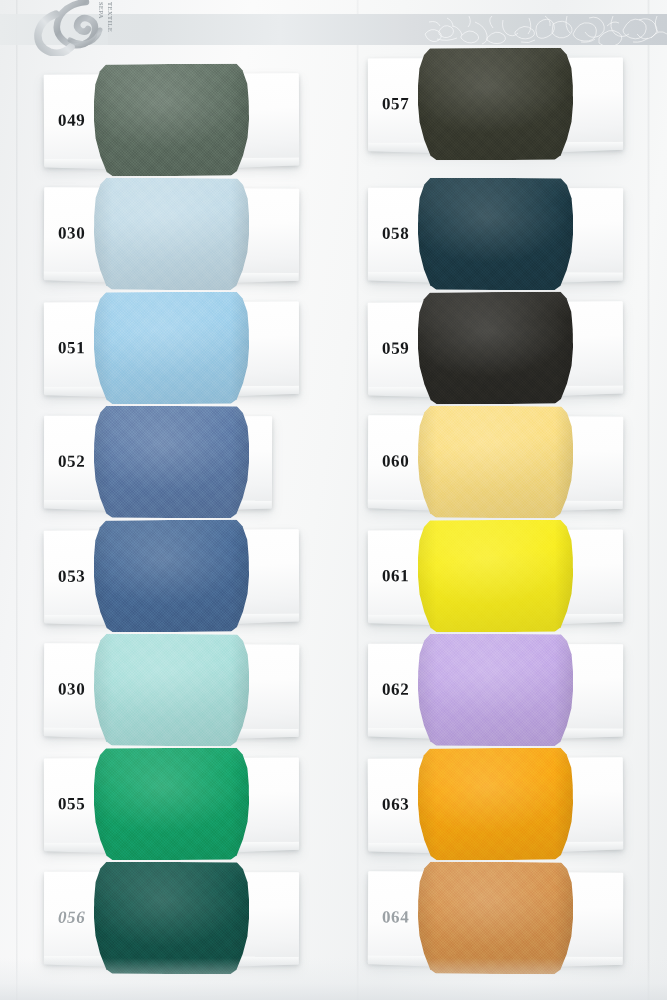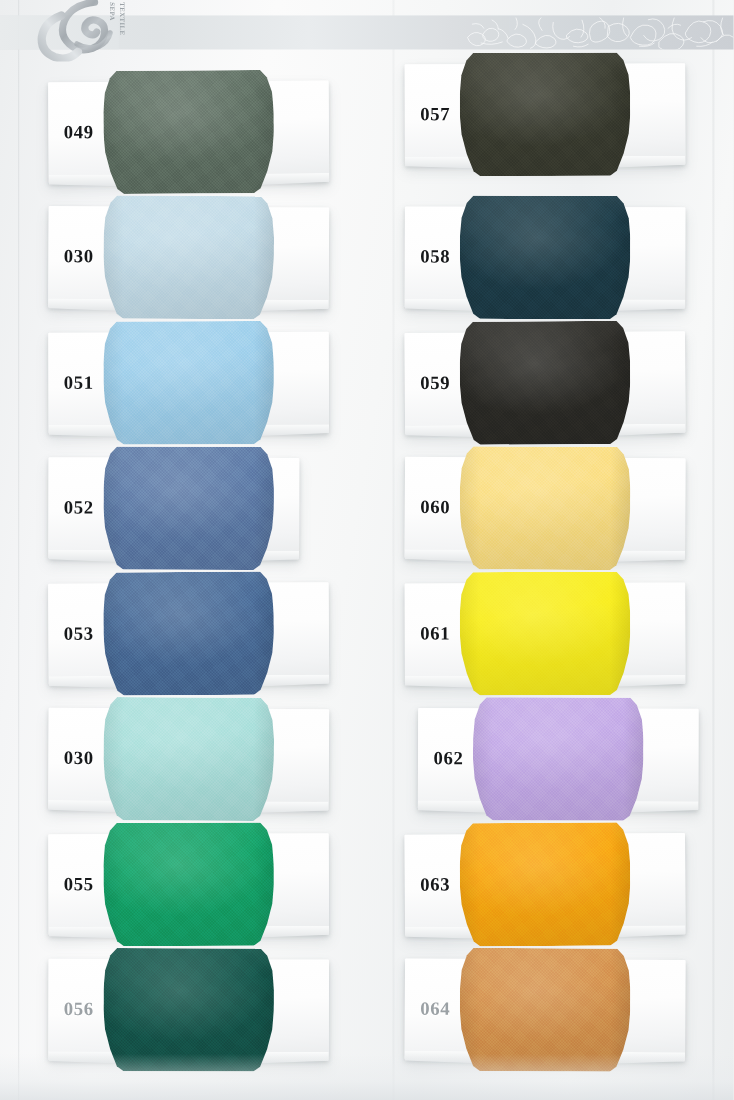--- a/index.html
+++ b/index.html
@@ -363,21 +363,21 @@
     <div class="swatch-card tilt-c" style="left: 44px; top: 758px; width: 255px; height: 92px;">
       <div class="card-paper"></div>
       <div class="card-lip"></div>
       <div class="swatch-chip">
         <div class="chip-color" style="background: rgb(20, 163, 104);"></div>
         <div class="chip-texture"></div>
         <div class="chip-shade"></div>
       </div>
       <span class="swatch-label">055</span>
     </div>
-    <div class="swatch-card tilt-d" style="left: 44px; top: 872px; width: 255px; height: 92px;">
+    <div class="swatch-card tilt-d" style="left: 44px; top: 872px; width: 255px; height: 92px; font-style: italic;">
       <div class="card-paper"></div>
       <div class="card-lip"></div>
       <div class="swatch-chip">
         <div class="chip-color" style="background: rgb(21, 86, 76);"></div>
         <div class="chip-texture"></div>
         <div class="chip-shade"></div>
       </div>
       <span class="swatch-label label-muted">056</span>
     </div>
     <div class="swatch-card tilt-c" style="left: 368px; top: 58px; width: 255px; height: 92px;">
@@ -423,21 +423,21 @@
     <div class="swatch-card tilt-c" style="left: 368px; top: 530px; width: 255px; height: 92px;">
       <div class="card-paper"></div>
       <div class="card-lip"></div>
       <div class="swatch-chip">
         <div class="chip-color" style="background: rgb(249, 238, 30);"></div>
         <div class="chip-texture"></div>
         <div class="chip-shade"></div>
       </div>
       <span class="swatch-label">061</span>
     </div>
-    <div class="swatch-card tilt-d" style="left: 368px; top: 644px; width: 255px; height: 92px; margin-left: 12px;">
+    <div class="swatch-card tilt-d" style="left: 368px; top: 644px; width: 255px; height: 92px;">
       <div class="card-paper"></div>
       <div class="card-lip"></div>
       <div class="swatch-chip">
         <div class="chip-color" style="background: rgb(196, 171, 232);"></div>
         <div class="chip-texture"></div>
         <div class="chip-shade"></div>
       </div>
       <span class="swatch-label">062</span>
     </div>
     <div class="swatch-card tilt-a" style="left: 368px; top: 758px; width: 255px; height: 92px;">

